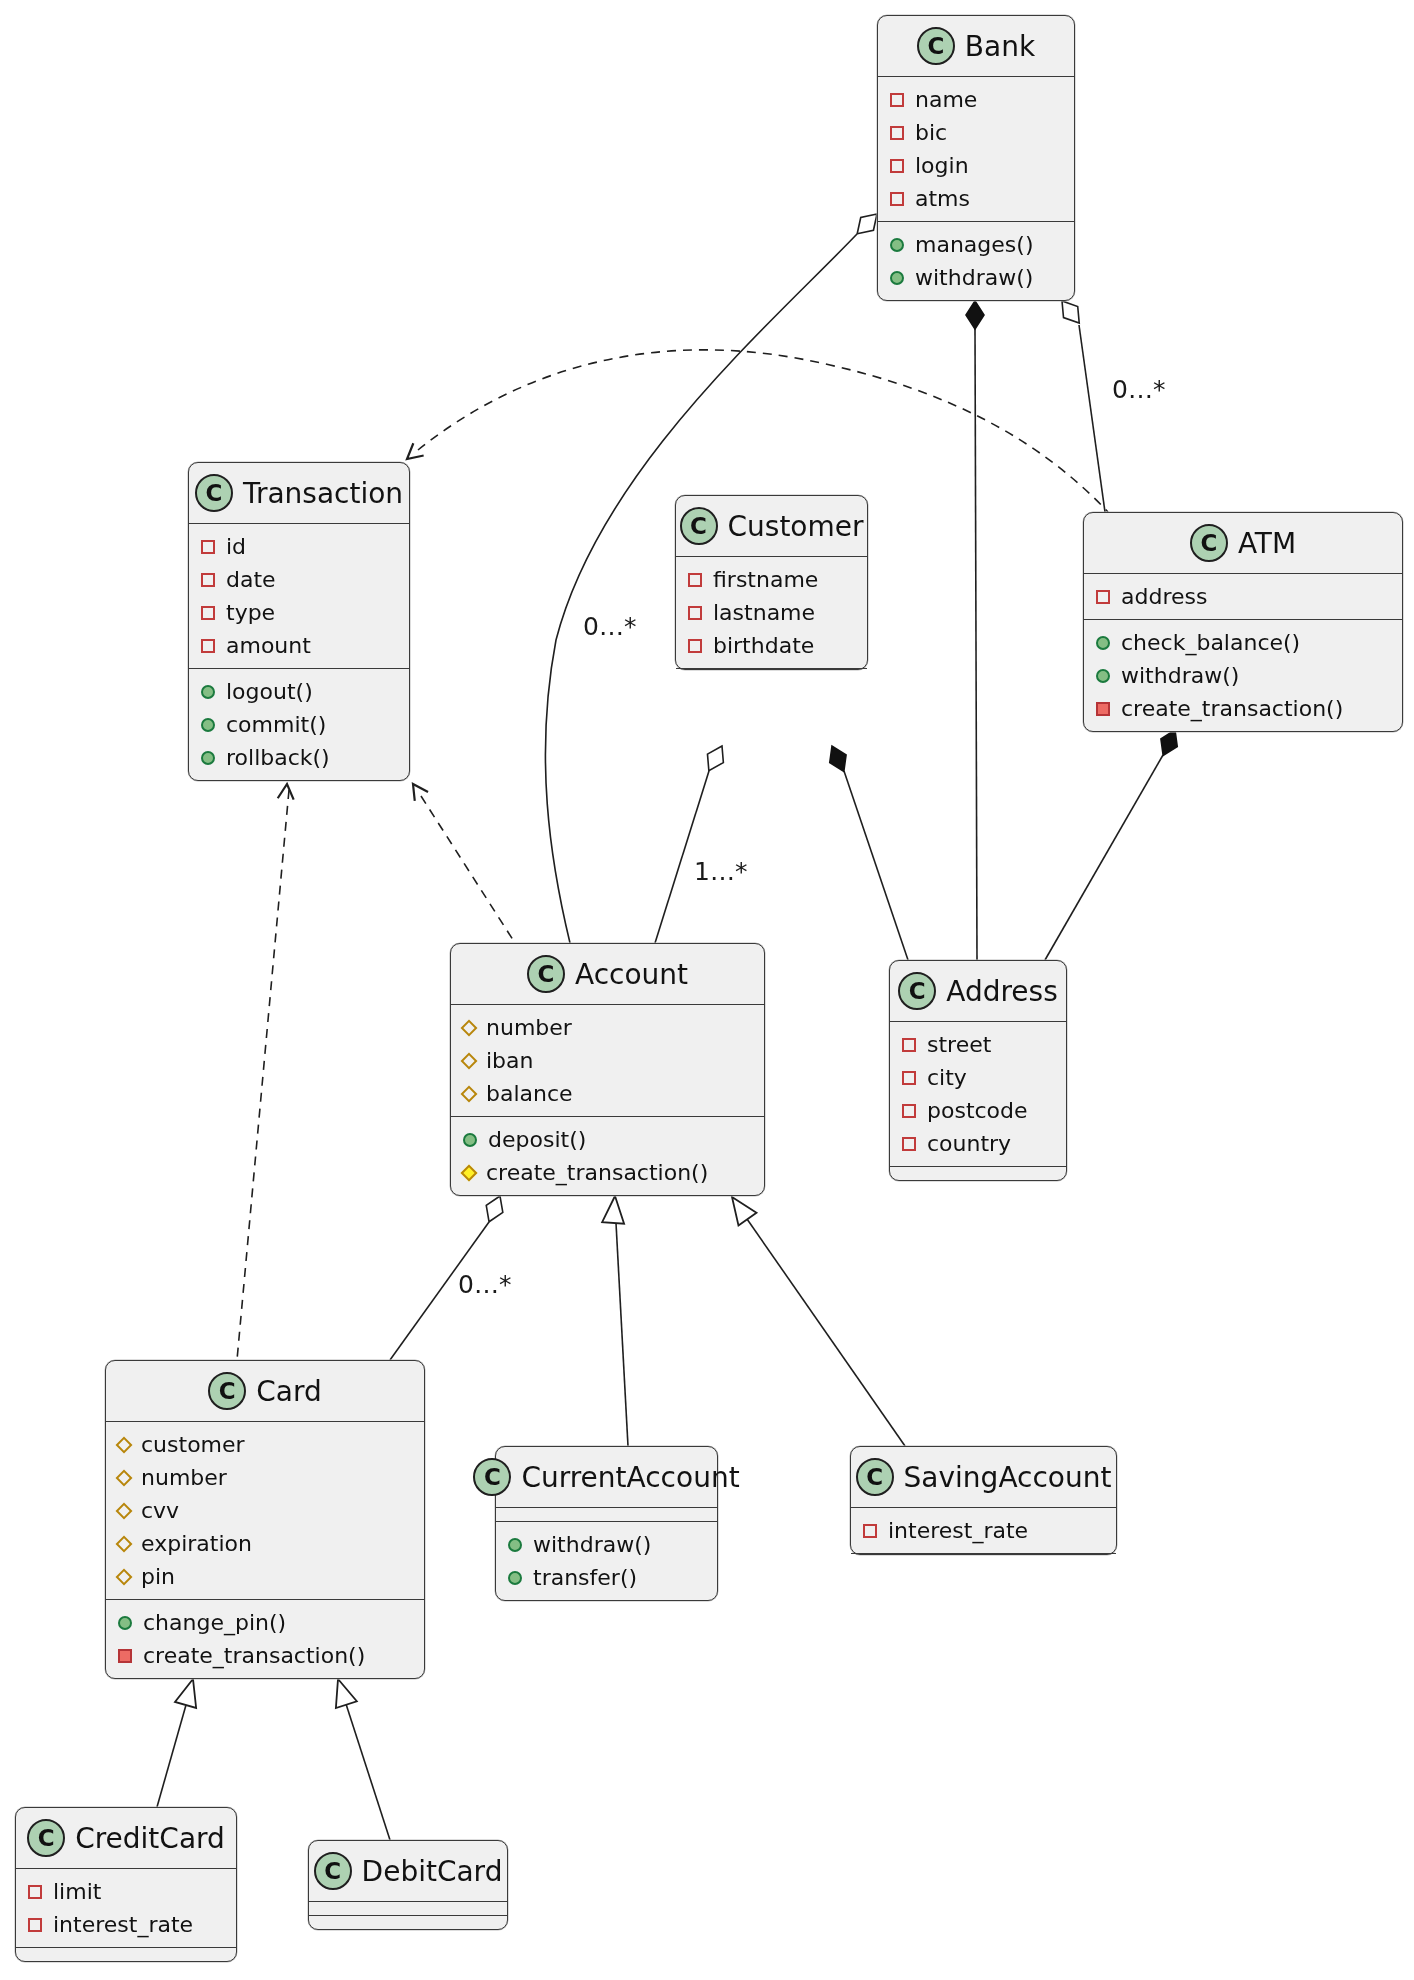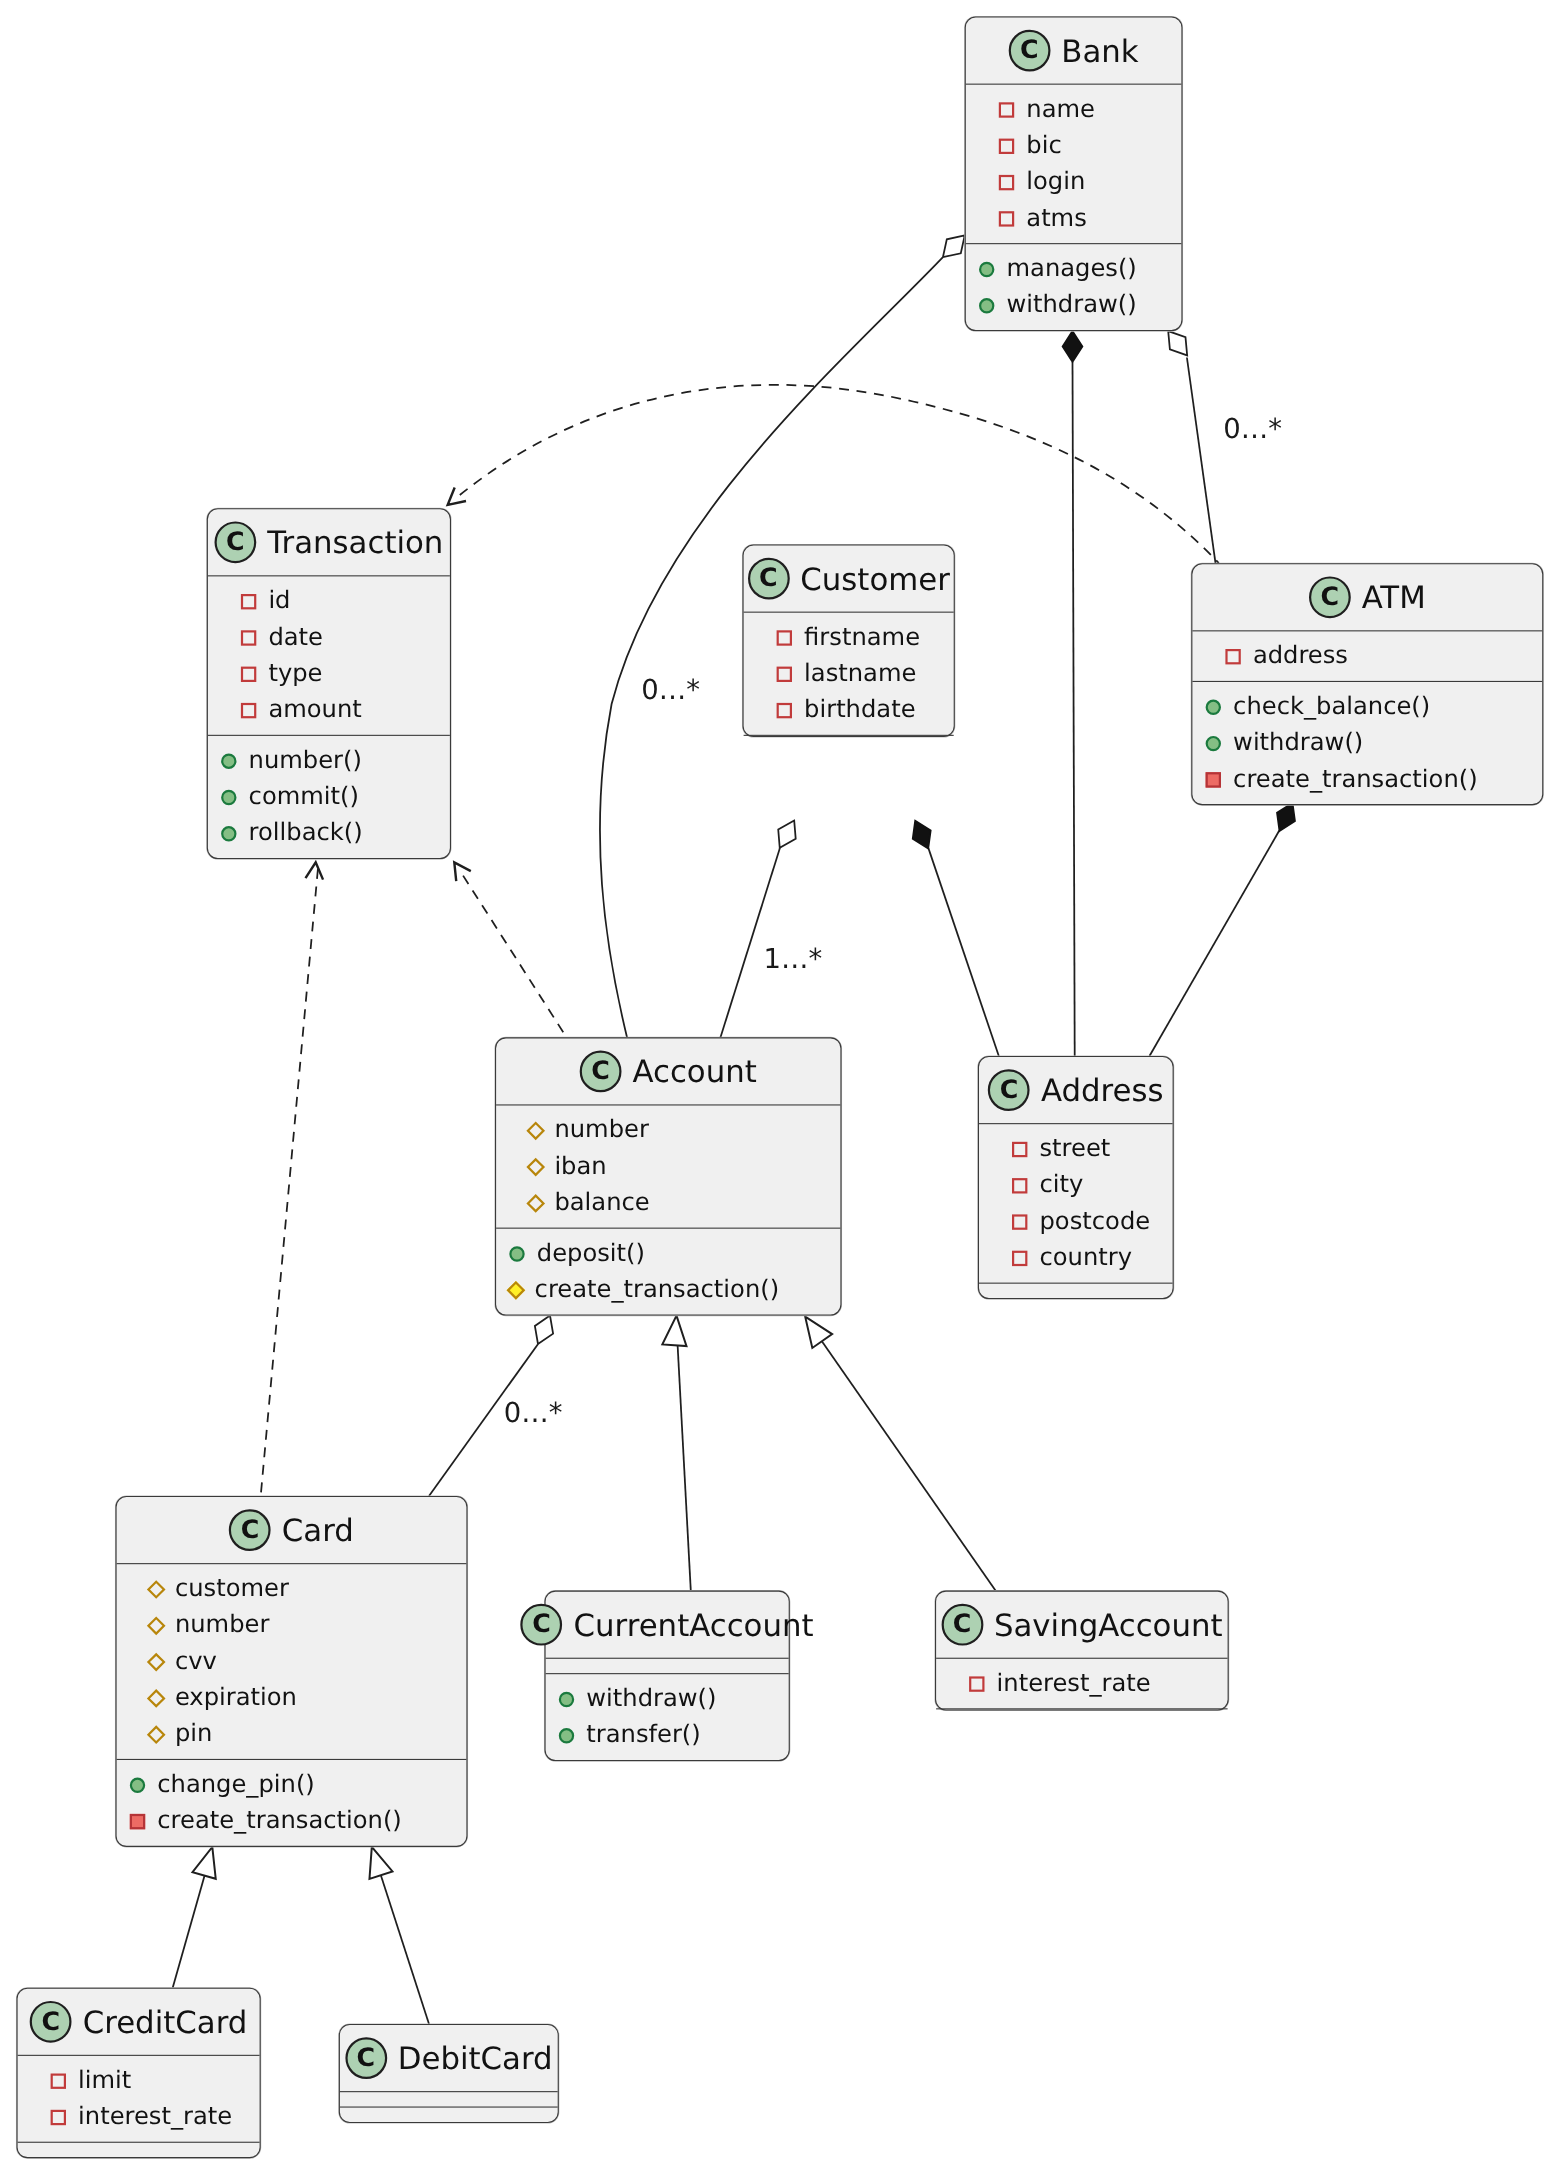--- a/index.html
+++ b/index.html
@@ -9,21 +9,21 @@
   #boxes{position:absolute;left:0;top:0;width:100%;height:100%;z-index:1;}
   .uml-class{position:absolute;background:#f0f0f0;border:1.5px solid #3a3a3a;border-radius:10px;
              box-sizing:border-box;box-shadow:0 0 0 0.5px #bbb;}
   .uml-header{height:60px;display:flex;align-items:center;justify-content:center;gap:10px;
               border-bottom:1px solid #3a3a3a;padding:0 10px;}
   .cbadge{width:34px;height:34px;border-radius:50%;background:#ADD1B2;border:2px solid #1f1f1f;
           display:flex;align-items:center;justify-content:center;font-weight:bold;font-size:23px;
           color:#111;flex:0 0 auto;}
   .ctitle{font-size:28px;white-space:nowrap;}
   .uml-section{padding:6px 0;}
-  .uml-attrs{border-bottom:1px solid #3a3a3a;padding-left:18px;}
+  .uml-attrs{border-bottom:1px solid #3a3a3a;}
   .uml-section.empty{height:13px;padding:0;}
   .member{height:33px;display:flex;align-items:center;padding:0 12px;font-size:22px;white-space:nowrap;}
   .ic{display:inline-block;flex:0 0 auto;margin-right:11px;box-sizing:border-box;}
   .ic-private-field{width:14px;height:14px;border:2.5px solid #C13B3B;background:transparent;}
   .ic-private-method{width:14px;height:14px;border:2px solid #B53437;background:#ED6B64;}
   .ic-protected-field{width:12px;height:12px;border:2px solid #B8860B;transform:rotate(45deg);background:transparent;}
   .ic-protected-method{width:12px;height:12px;border:2px solid #B8860B;transform:rotate(45deg);background:#FFF027;}
   .ic-public-method{width:14px;height:14px;border:2px solid #1B7A3E;background:#84BE84;border-radius:50%;}
   .mult{font-size:25px;fill:#1a1a1a;font-family:"DejaVu Sans","Liberation Sans",sans-serif;}
   .edge{fill:none;stroke:#1f1f1f;stroke-width:1.6;}
@@ -133,21 +133,21 @@
             <span>type</span>
           </div>
           <div class="member">
             <span class="ic ic-private-field"></span>
             <span>amount</span>
           </div>
         </div>
         <div class="uml-section uml-methods">
           <div class="member">
             <span class="ic ic-public-method"></span>
-            <span>number()</span>
+            <span>logout()</span>
           </div>
           <div class="member">
             <span class="ic ic-public-method"></span>
             <span>commit()</span>
           </div>
           <div class="member">
             <span class="ic ic-public-method"></span>
             <span>rollback()</span>
           </div>
         </div>

